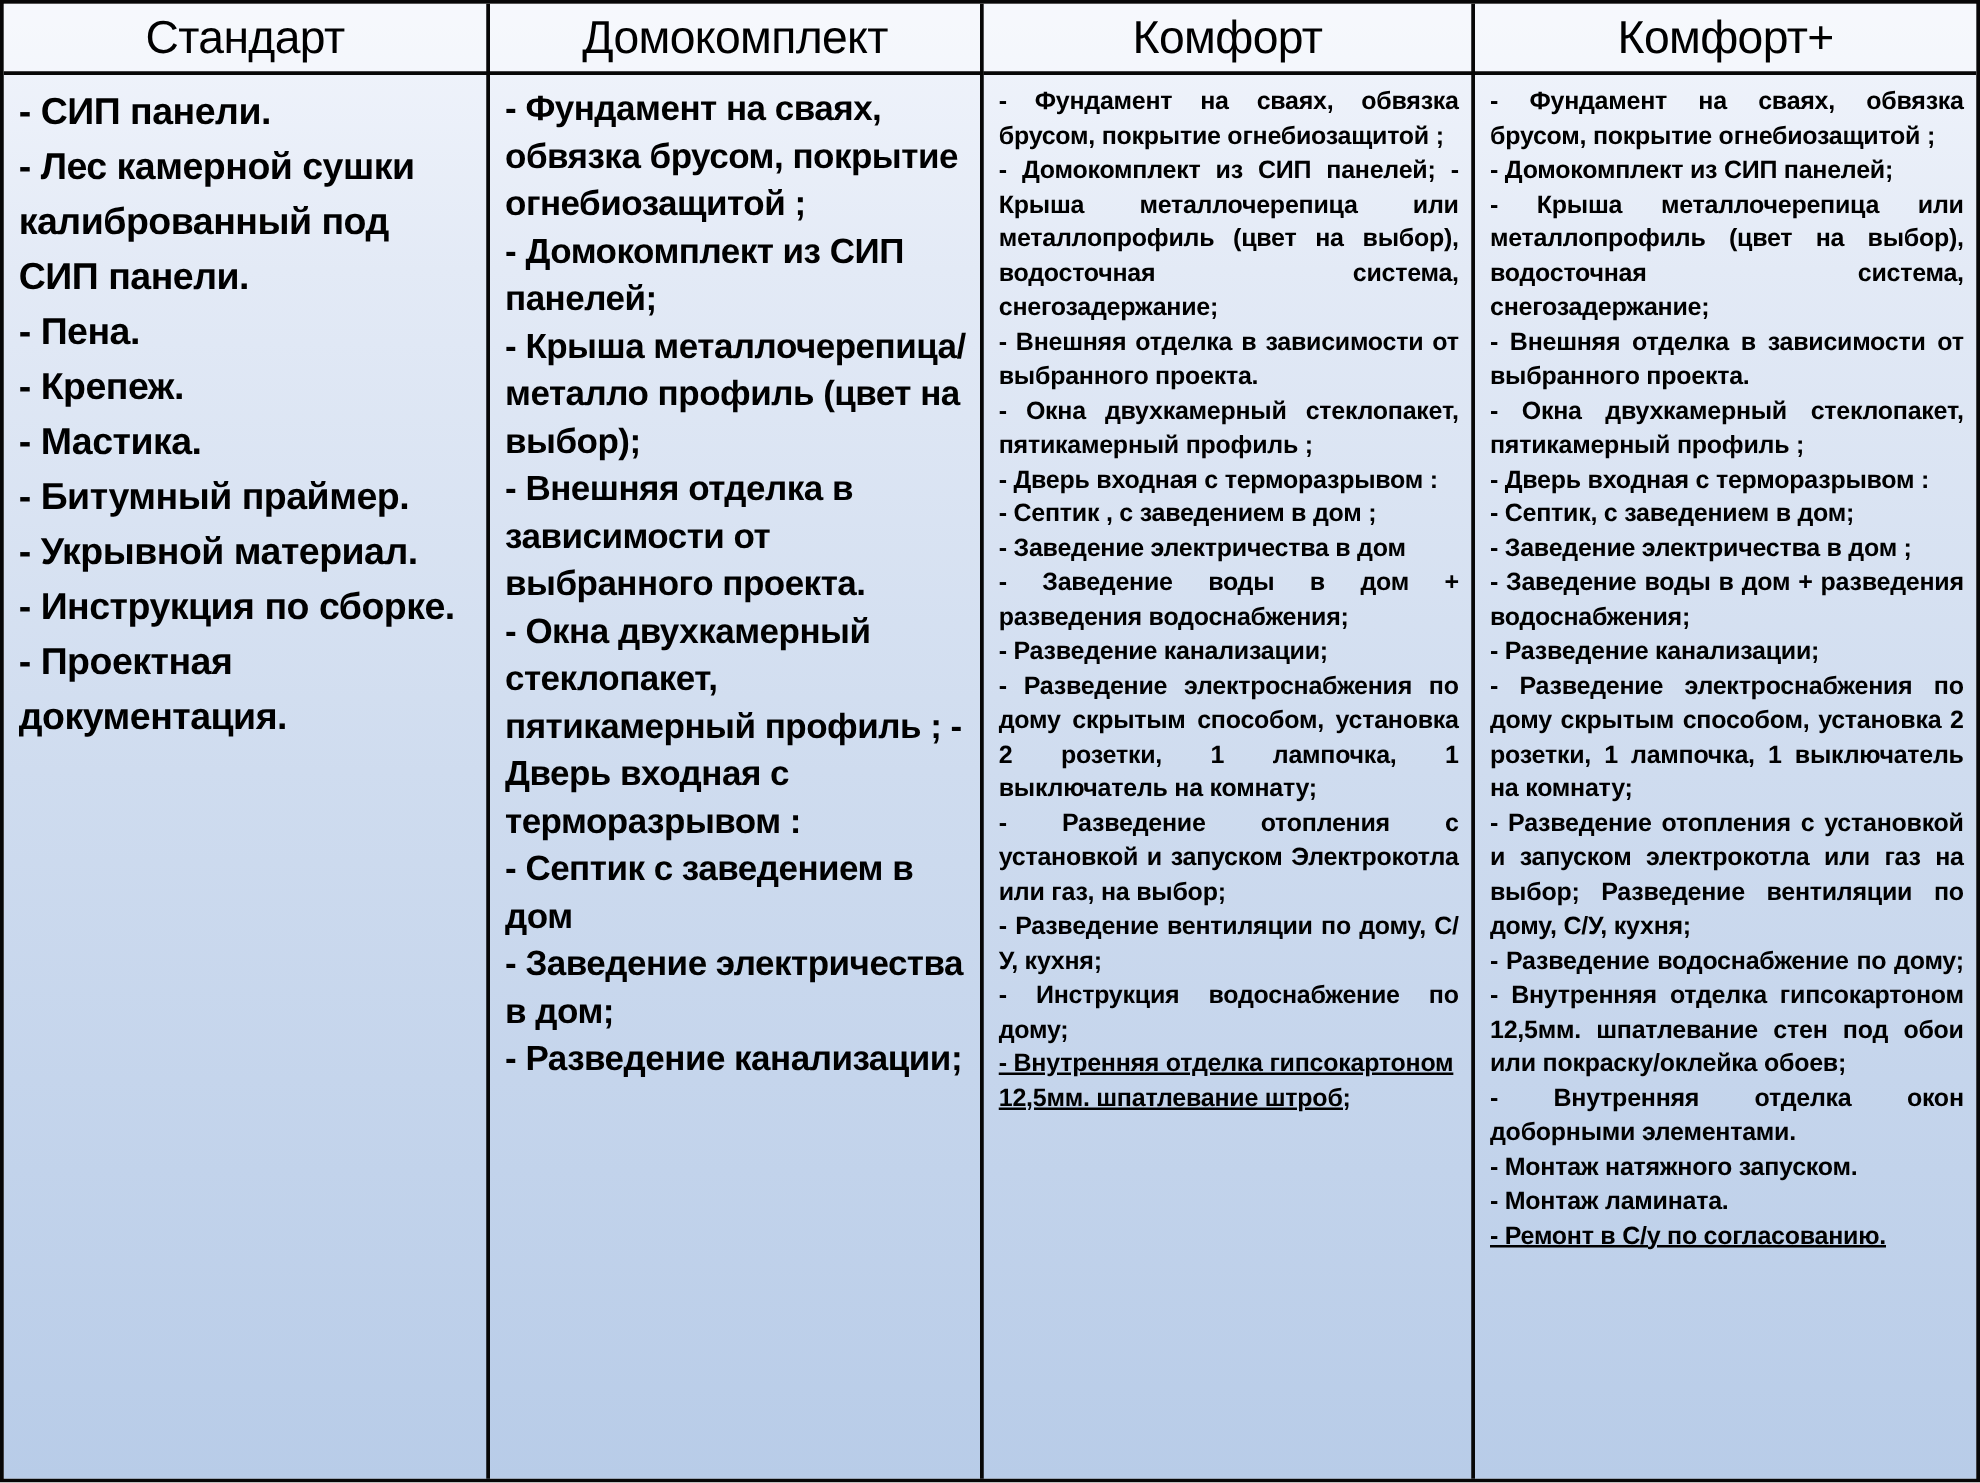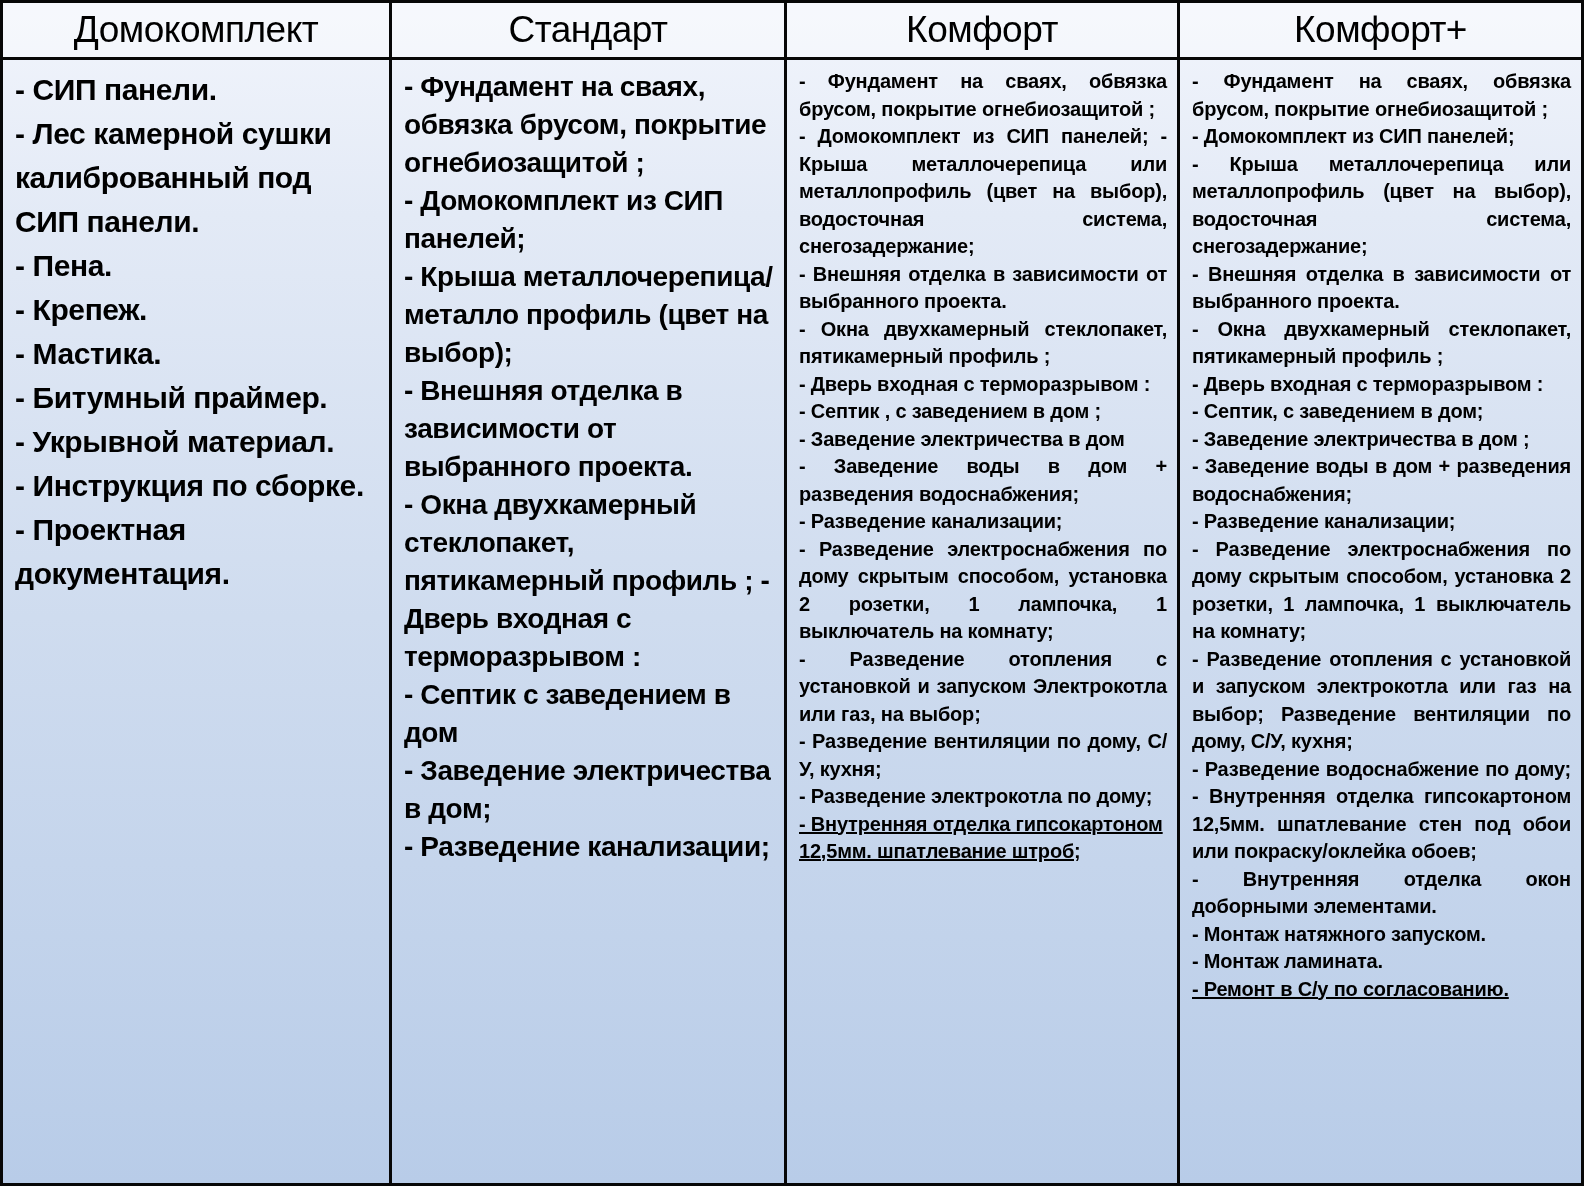--- a/index.html
+++ b/index.html
@@ -60,24 +60,24 @@
     text-align: justify;
   }
   .small p:last-child { text-align: left; text-decoration: underline; }
 </style>
 </head>
 <body>
 
 <div class="table">
 
   <div class="cell header">
-    <span>Домокомплект</span>
+    <span>Стандарт</span>
   </div>
   <div class="cell header">
-    <span>Стандарт</span>
+    <span>Домокомплект</span>
   </div>
   <div class="cell header">
     <span>Комфорт</span>
   </div>
   <div class="cell header">
     <span>Комфорт+</span>
   </div>
 
   <div class="cell body big">
 
@@ -111,21 +111,21 @@
       <p>- Внешняя отделка в зависимости от выбранного проекта.</p>
       <p>- Окна двухкамерный стеклопакет, пятикамерный профиль ;</p>
       <p>- Дверь входная с терморазрывом :</p>
       <p>- Септик , с заведением в дом ;</p>
       <p>- Заведение электричества в дом</p>
       <p>- Заведение воды в дом + разведения водоснабжения;</p>
       <p>- Разведение канализации;</p>
       <p>- Разведение электроснабжения по дому скрытым способом, установка 2 розетки, 1 лампочка, 1 выключатель на комнату;</p>
       <p>- Разведение отопления с установкой и запуском Электрокотла или газ, на выбор;</p>
       <p>- Разведение вентиляции по дому, С/У, кухня;</p>
-      <p>- Разведение электрокотла по дому;</p>
+      <p>- Инструкция водоснабжение по дому;</p>
       <p>- Внутренняя отделка гипсокартоном 12,5мм. шпатлевание штроб;</p>
     </div>
 
   <div class="cell body small">
 
   <p>- Фундамент на сваях, обвязка брусом, покрытие огнебиозащитой ;</p>
       <p>- Домокомплект из СИП панелей;</p>
       <p>- Крыша металлочерепица или металлопрофиль (цвет на выбор), водосточная система, снегозадержание;</p>
       <p>- Внешняя отделка в зависимости от выбранного проекта.</p>
       <p>- Окна двухкамерный стеклопакет, пятикамерный профиль ;</p>

